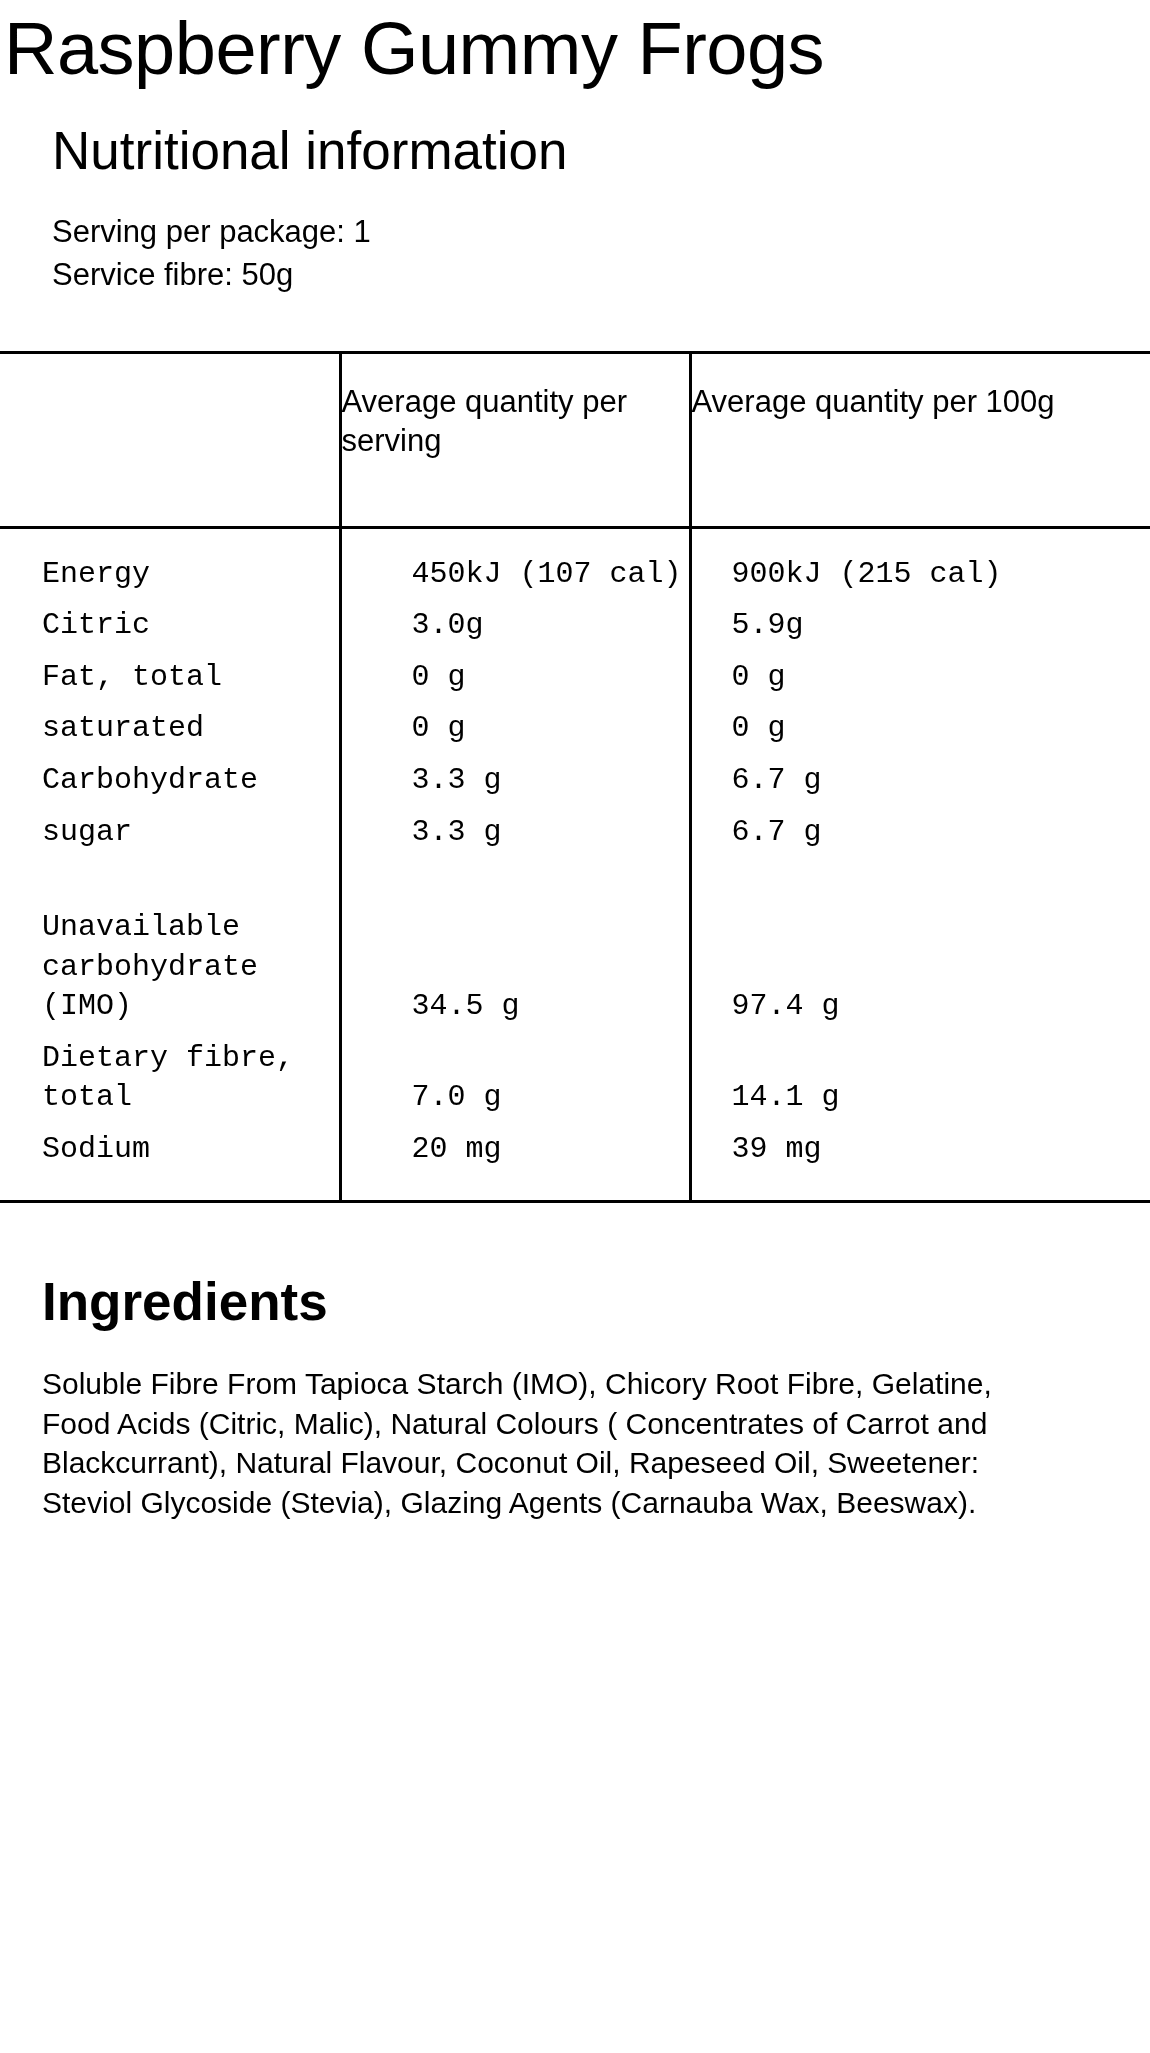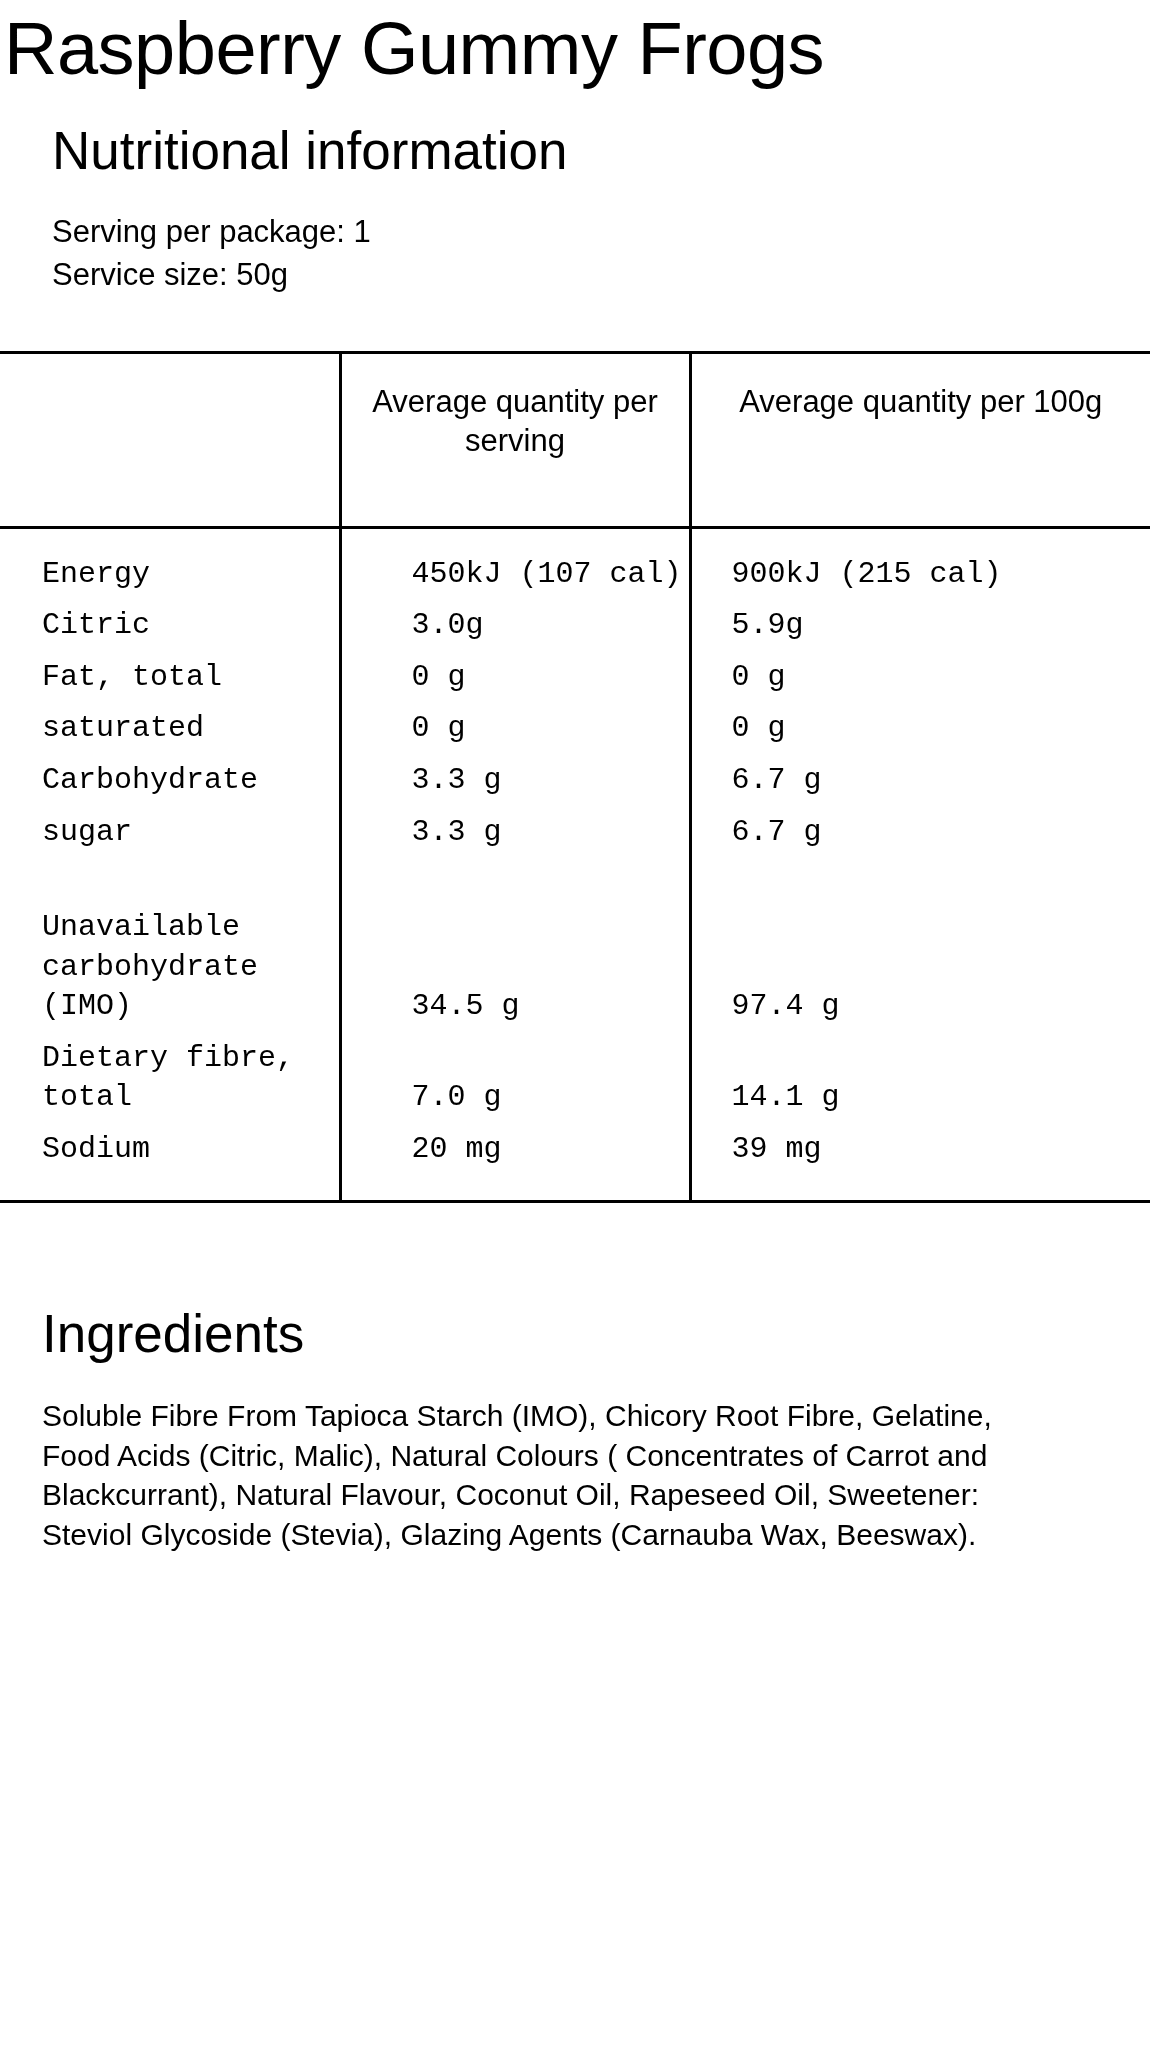--- a/index.html
+++ b/index.html
@@ -54,21 +54,21 @@
     border-collapse: collapse;
     table-layout: fixed;
   }
   .nutri-table col.c1 { width: 340px; }
   .nutri-table col.c2 { width: 350px; }
   .nutri-table col.c3 { width: 460px; }
 
   .nutri-table tr.head th {
     border-top: 3px solid #000;
     border-bottom: 3px solid #000;
-    text-align: center;
+    text-align: left;
     font-weight: 400;
     font-size: 31px;
     line-height: 1.28;
     vertical-align: top;
     padding: 28px 0 30px 0;
     height: 175px;
     box-sizing: border-box;
   }
   .nutri-table th.c2cell, .nutri-table td.c2cell { border-left: 3px solid #000; padding-left: 70px; }
   .nutri-table th.c3cell, .nutri-table td.c3cell { border-left: 3px solid #000; padding-left: 40px; }
@@ -93,44 +93,44 @@
     padding-bottom: 30px;
     border-bottom: 3px solid #000;
     margin-left: 40px;
   }
   .nutri-table td.label-bold { font-weight: 500; }
   .nutri-table td.valbottom { vertical-align: bottom; }
 
   
   .ingredients-heading {
     font-size: 53px;
-    font-weight: 400;
-    margin: 0;
-    padding: 104px 0 0 42px;
+    font-weight: 700;
+    margin: 0;
+    padding: 72px 0 0 42px;
     line-height: 1.0;
   }
   .ingredients-body {
     padding: 36px 40px 0 42px;
     font-size: 30px;
     line-height: 1.33;
     max-width: 990px;
   }
 </style>
 </head>
 <body>
 
 <div class="page">
 
   <h1 class="product-title">Raspberry Gummy Frogs</h1>
 
   <h2 class="section-title">Nutritional information</h2>
 
   <div class="serving-lines">
     <div>Serving per package: 1</div>
-    <div>Service size: 50g</div>
+    <div>Service fibre: 50g</div>
   </div>
 
   <table class="nutri-table">
     <colgroup>
       <col class="c1">
         <col class="c2">
         <col class="c3">
     </colgroup>
     <thead>
       <tr class="head">

